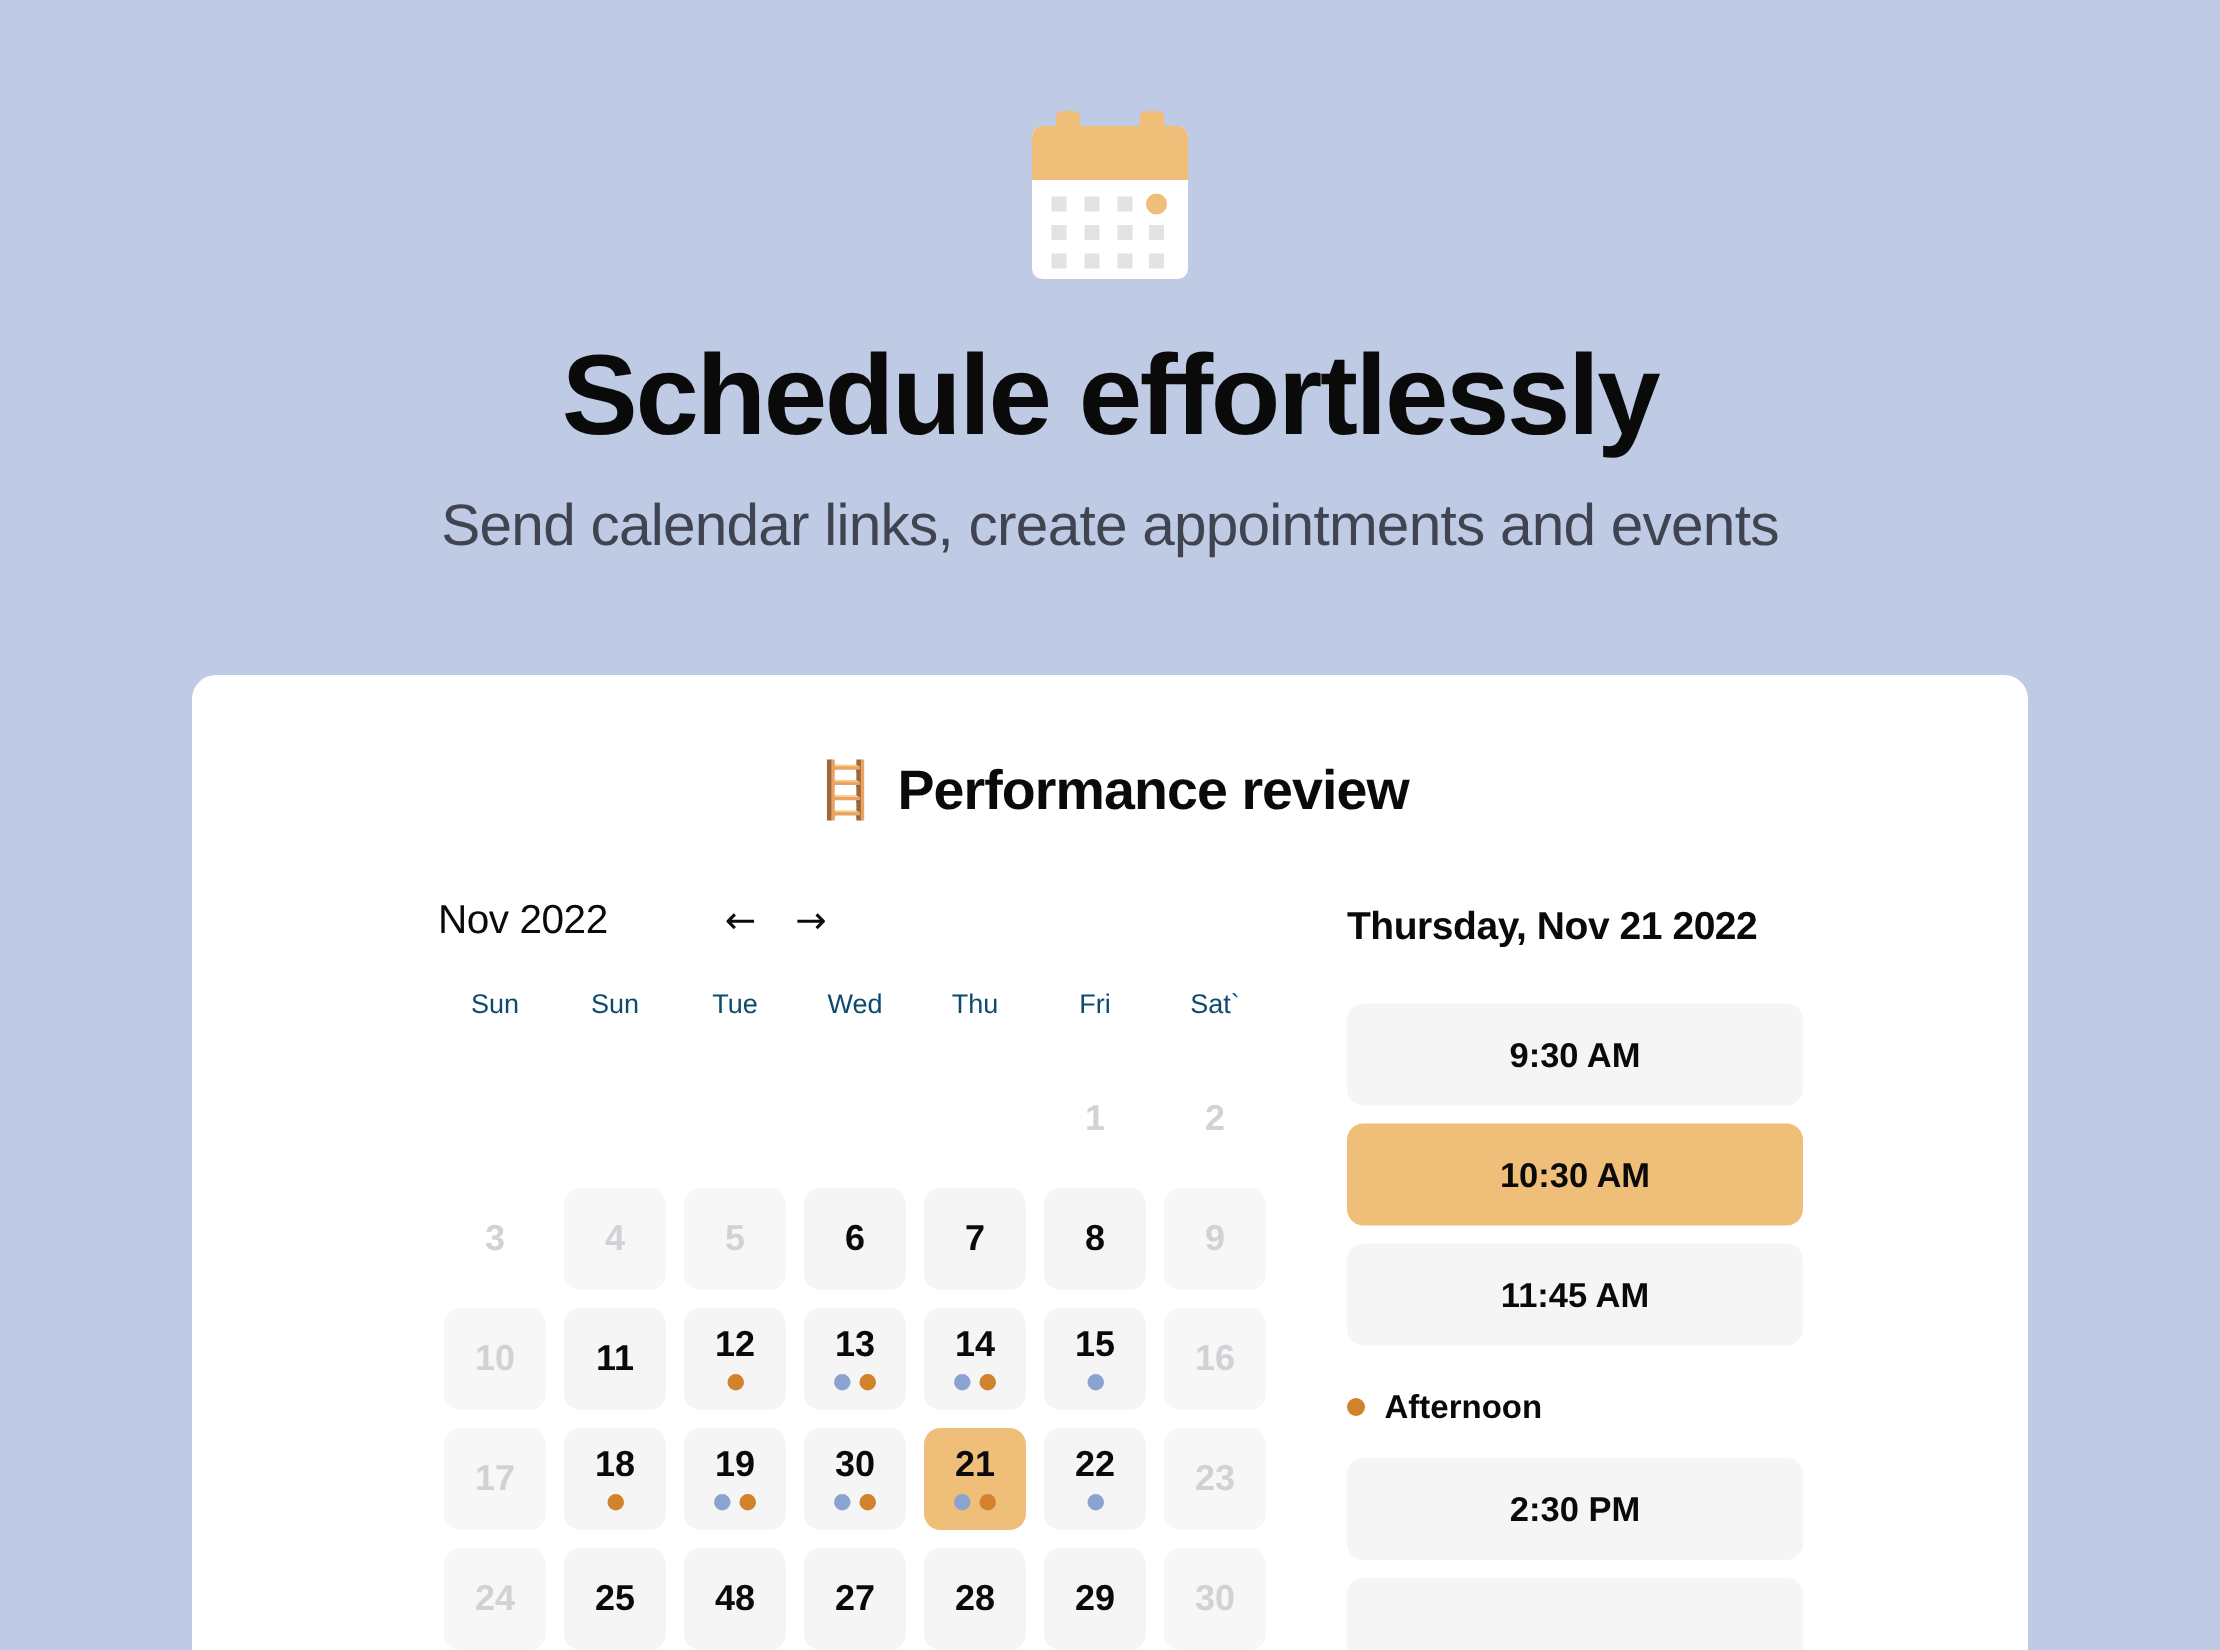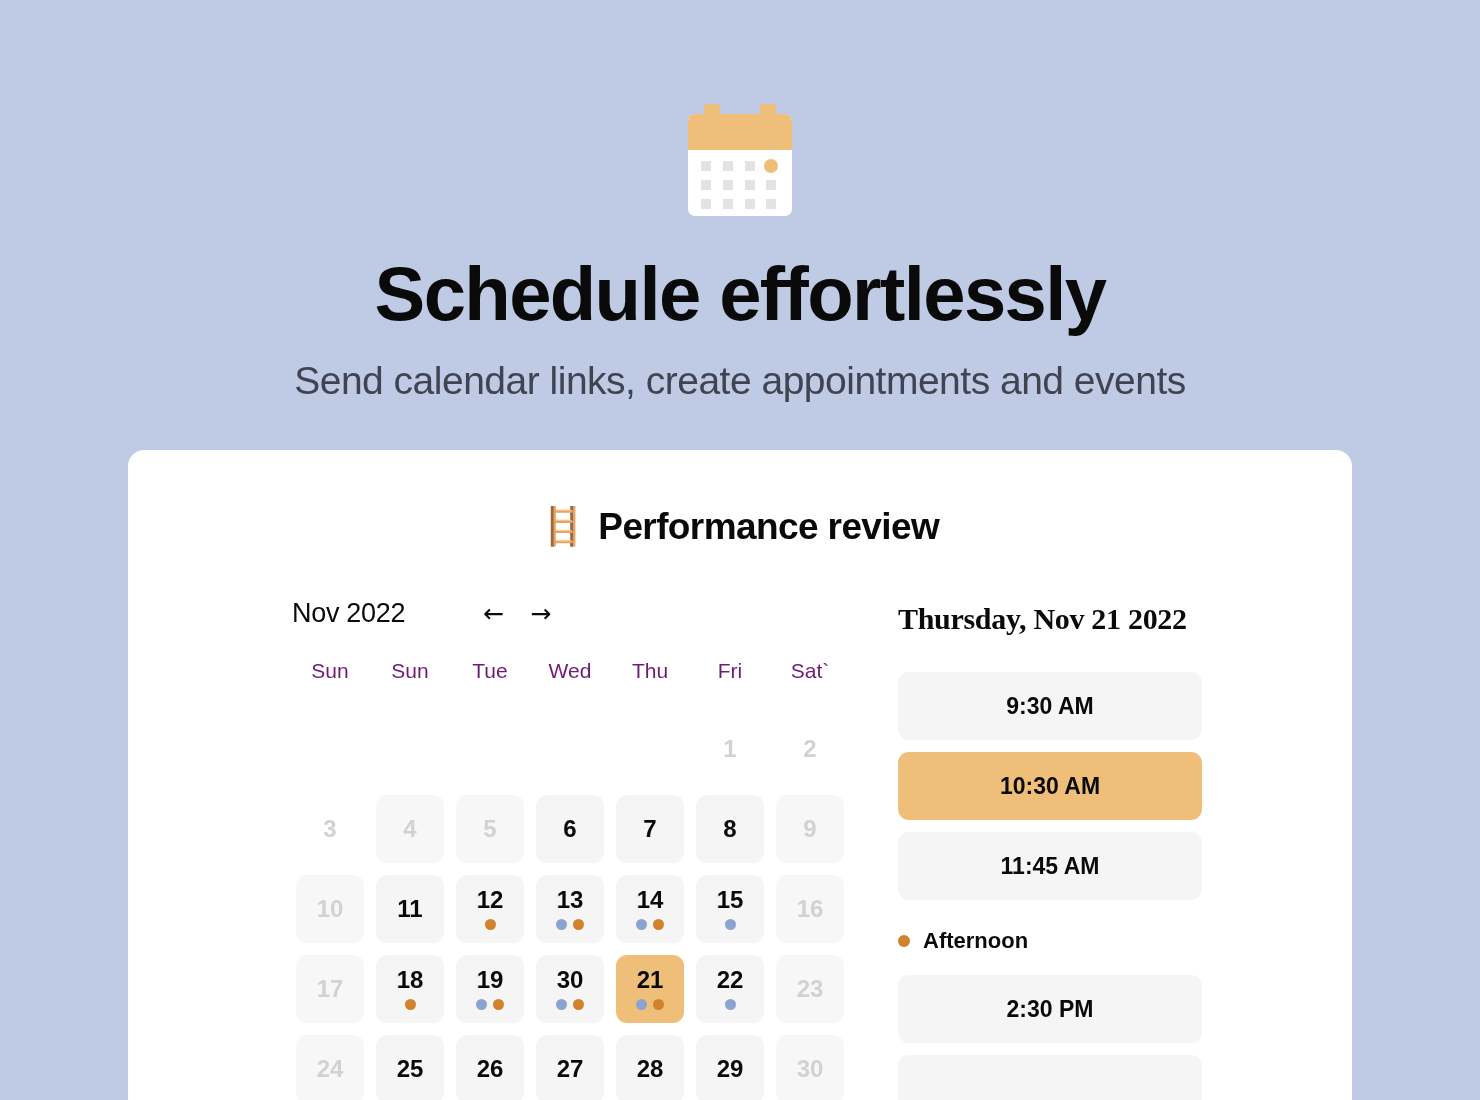--- a/index.html
+++ b/index.html
@@ -8,21 +8,21 @@
     width: 1480px;
     height: 1100px;
     background: #bfcae5;
     font-family: "Liberation Sans", sans-serif;
     overflow: hidden;
     position: relative;
   }
 
   
   .hero {
-    padding-top: 104px;
+    padding-top: 74px;
     text-align: center;
   }
 
   .cal-icon {
     width: 104px;
     height: 112px;
     margin: 0 auto;
     position: relative;
   }
   .cal-tab {
@@ -141,22 +141,22 @@
     font-family: "DejaVu Sans", sans-serif;
   }
 
   .dow-row, .day-row {
     display: grid;
     grid-template-columns: repeat(7, 1fr);
     gap: 0;
   }
   .dow {
     text-align: center;
-    font-size: 21px;
-    color: #701a75;
+    font-size: 18px;
+    color: #0c4a6e;
     padding-bottom: 26px;
   }
 
   .day-row { margin-bottom: 0; }
   .day-cell {
     height: 68px;
     margin: 6px 6px;
     border-radius: 11px;
     display: flex;
     flex-direction: column;
@@ -191,27 +191,26 @@
     height: 11px;
     align-items: center;
   }
   .dot { width: 11px; height: 11px; border-radius: 50%; }
   .dot.blue   { background: #8ba4cf; }
   .dot.orange { background: #d2822a; }
 
   
   .slots { width: 304px; flex: none; padding-top: 4px; }
   .slot-date {
-    font-size: 30px;
+    font-size: 26px;
     font-weight: 700;
     color: #0a0a0a;
     margin-bottom: 36px;
     letter-spacing: -0.3px;
     white-space: nowrap;
-    font-family: Liberation Serif, serif;
   }
   .slot-group-head {
     display: flex;
     align-items: center;
     gap: 13px;
     font-size: 22px;
     font-weight: 700;
     color: #0a0a0a;
     margin-bottom: 21px;
   }
@@ -418,21 +417,21 @@
             </div>
           </div>
           <div class="day-row">
             <div class="day-cell muted">
               <div class="day-num">24</div>
             </div>
             <div class="day-cell">
               <div class="day-num">25</div>
             </div>
             <div class="day-cell">
-              <div class="day-num">26</div>
+              <div class="day-num">48</div>
             </div>
             <div class="day-cell">
               <div class="day-num">27</div>
             </div>
             <div class="day-cell">
               <div class="day-num">28</div>
             </div>
             <div class="day-cell">
               <div class="day-num">29</div>
             </div>

